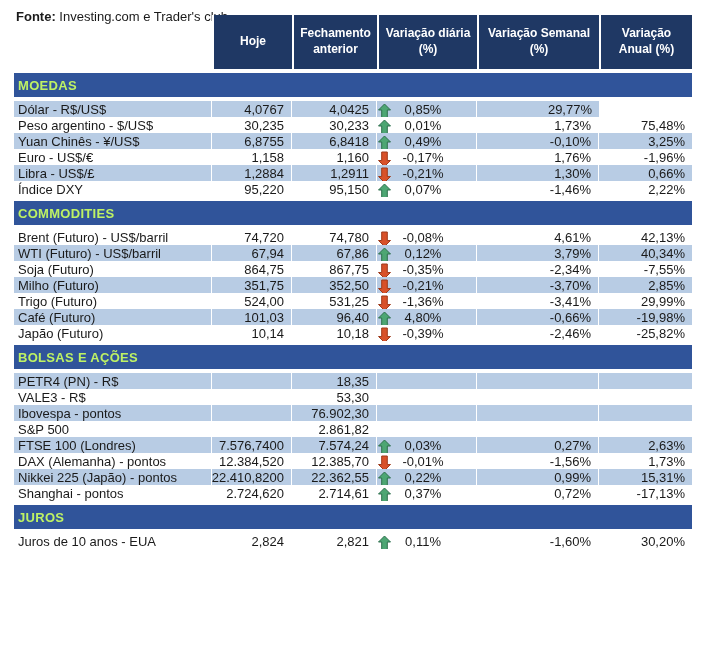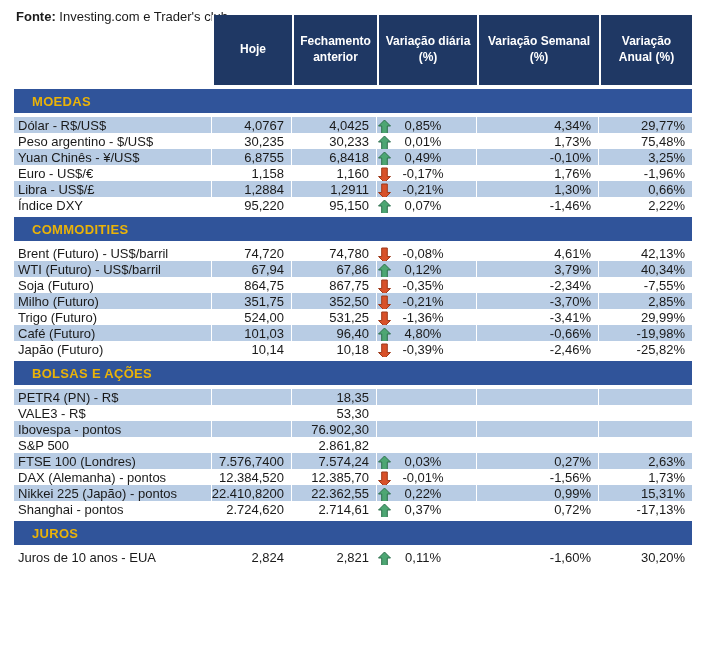--- a/index.html
+++ b/index.html
@@ -8,45 +8,45 @@
     font-family: "Liberation Sans", sans-serif;
     color: #1a1a1a;
     overflow: hidden;
   }
   .canvas { position: relative; width: 707px; height: 647px; background: #fff; }
   .fintable { position: absolute; left: 14px; top: 6px; width: 678px; }
 
   .header-row {
     display: grid;
     grid-template-columns: 198px 80px 85px 100px 122px 93px;
-    height: 70px;
+    height: 54px;
   }
   .header-spacer { background: transparent; }
   .header-cell {
     background: var(--header-bg, #1f3864);
     color: #fff;
     font-weight: bold;
     font-size: 12px;
     line-height: 1.3;
     display: flex; align-items: center; justify-content: center;
     text-align: center;
     border-left: 2px solid #fff;
     padding: 0 3px;
   }
 
   .section-band {
     height: 24px;
     margin: 4px 0;
     background: var(--section-bg, #30549a);
-    color: #eab308;
+    color: #bef264;
     font-weight: bold;
     font-size: 13px;
     letter-spacing: 0.3px;
     display: flex; align-items: center;
-    padding-left: 18px;
+    padding-left: 4px;
   }
 
   .row {
     display: grid;
     grid-template-columns: 198px 80px 85px 100px 122px 93px;
     height: 16px;
   }
   .cell {
     font-size: 13px;
     display: flex; align-items: center;
@@ -92,21 +92,20 @@
           <div class="cell num">4,0767</div>
           <div class="cell num">4,0425</div>
           <div class="cell num diaria">
             <span class="arrow-wrap">
               <svg width="13" height="16" viewBox="0 0 13 16">
                 <polygon points="6.5,1 12.5,7 9.3,7 9.3,15.5 3.7,15.5 3.7,7 0.5,7" fill="#4da673" stroke="#2d6e4c" stroke-width="1" stroke-linejoin="round"></polygon>
               </svg>
             </span>
             <span>0,85%</span>
           </div>
-          <div class="cell num">4,34%</div>
           <div class="cell num">29,77%</div>
         </div>
         <div class="row">
           <div class="cell label">Peso argentino - $/US$</div>
           <div class="cell num">30,235</div>
           <div class="cell num">30,233</div>
           <div class="cell num diaria">
             <span class="arrow-wrap">
               <svg width="13" height="16" viewBox="0 0 13 16">
                 <polygon points="6.5,1 12.5,7 9.3,7 9.3,15.5 3.7,15.5 3.7,7 0.5,7" fill="#4da673" stroke="#2d6e4c" stroke-width="1" stroke-linejoin="round"></polygon>

